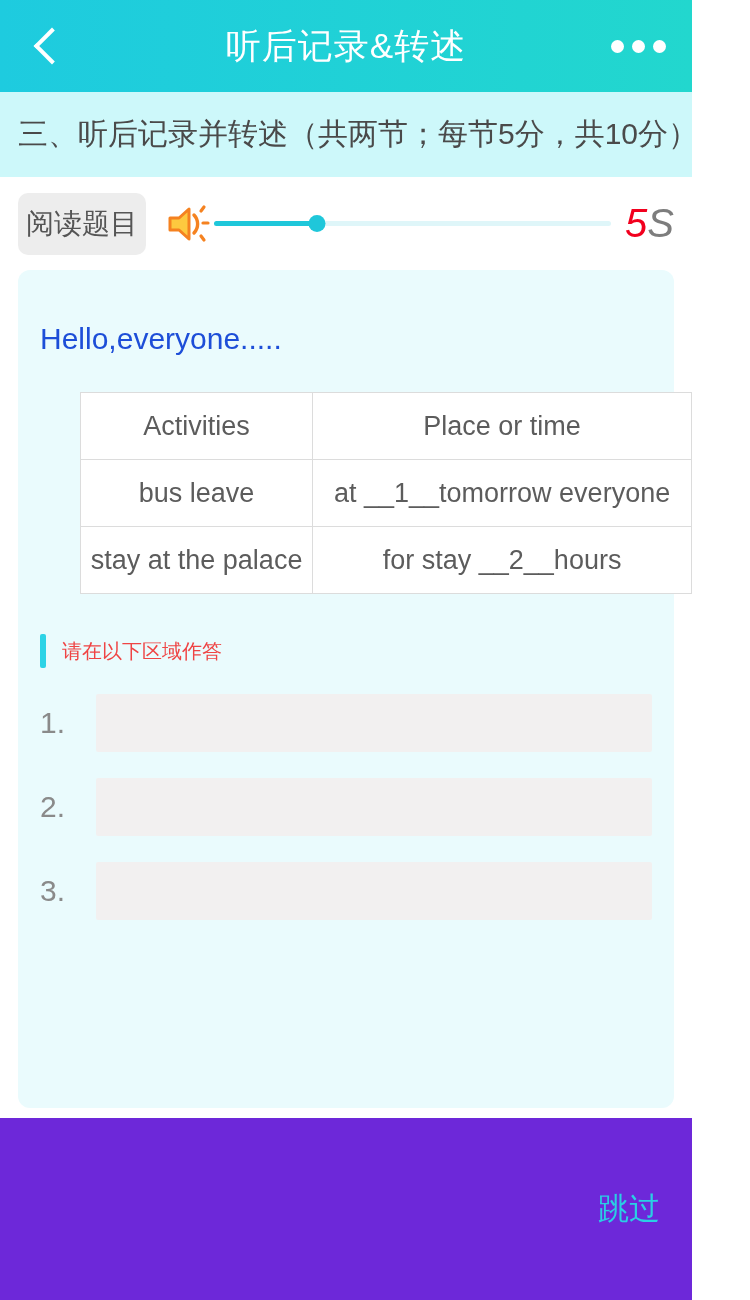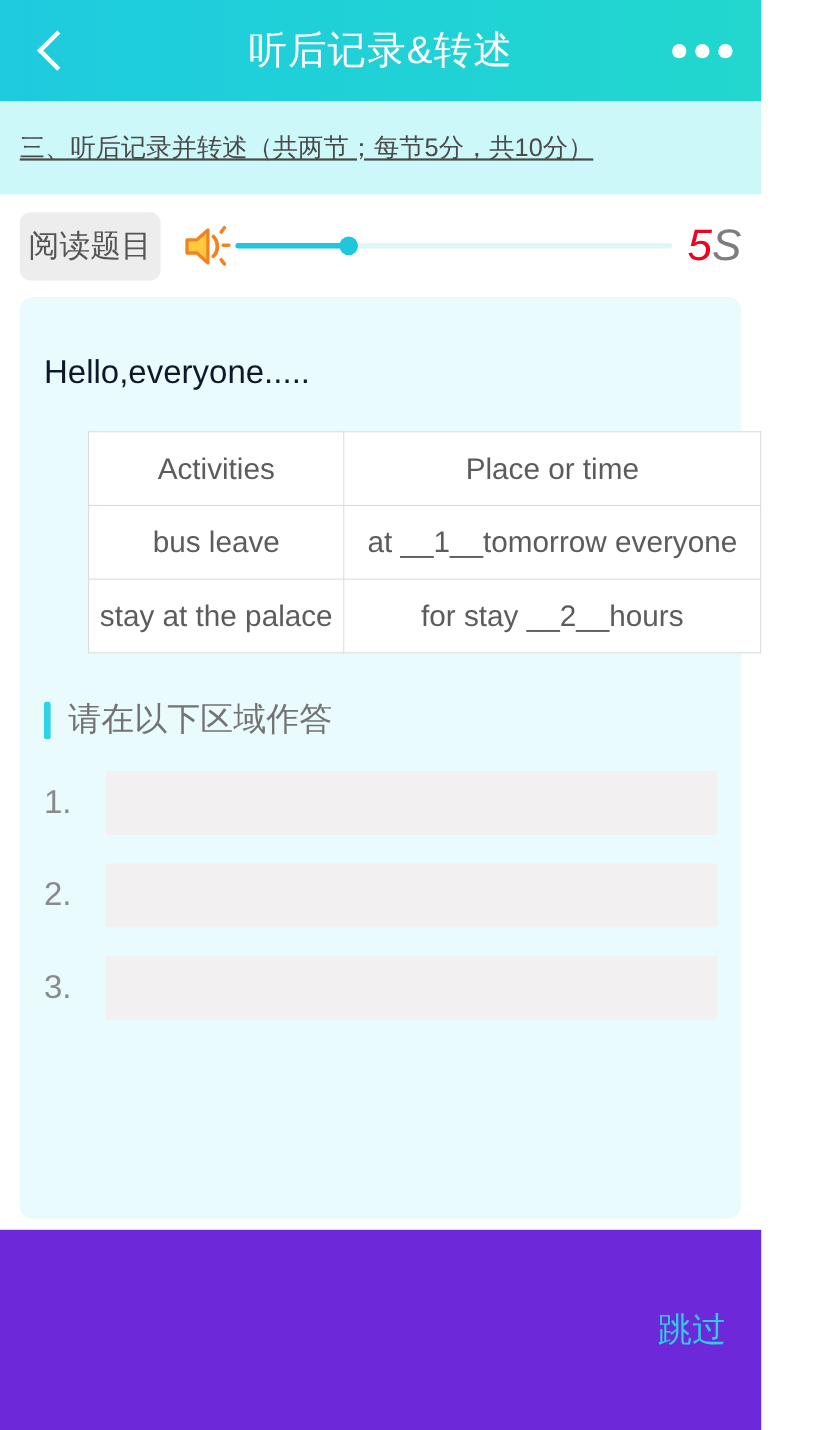--- a/index.html
+++ b/index.html
@@ -74,25 +74,24 @@
 
   
   .subtitle-band {
     height: 85px;
     background: #CDF8FA;
     display: flex;
     align-items: center;
     padding-left: 18px;
   }
   .subtitle-text {
-    font-size: 23px;
+    font-size: 30px;
     color: #4a4a4a;
     letter-spacing: 0px;
     white-space: nowrap;
-    text-decoration: underline;
   }
 
   
   .audio-row {
     height: 93px;
     background: #ffffff;
     display: flex;
     align-items: center;
     padding: 0 18px;
   }
@@ -156,21 +155,21 @@
   
   .card {
     margin: 0 18px;
     background: #EAFBFD;
     border-radius: 12px;
     height: 838px;
     padding: 0 22px;
     position: relative;
   }
   .greeting {
-    color: #0f172a;
+    color: #1d4ed8;
     font-size: 30px;
     padding-top: 52px;
     padding-left: 0px;
   }
 
   
   table.info-table {
     margin-top: 36px;
     width: 100%;
     border-collapse: collapse;
@@ -195,22 +194,22 @@
     margin-top: 40px;
   }
   .accent-bar {
     width: 6px;
     height: 34px;
     background: #2DD3E6;
     border-radius: 2px;
     margin-right: 16px;
   }
   .answer-head-text {
-    font-size: 30px;
-    color: #737373;
+    font-size: 20px;
+    color: #ef4444;
   }
 
   .answer-row {
     display: flex;
     align-items: center;
     margin-top: 26px;
   }
   .answer-num {
     width: 56px;
     font-size: 30px;

